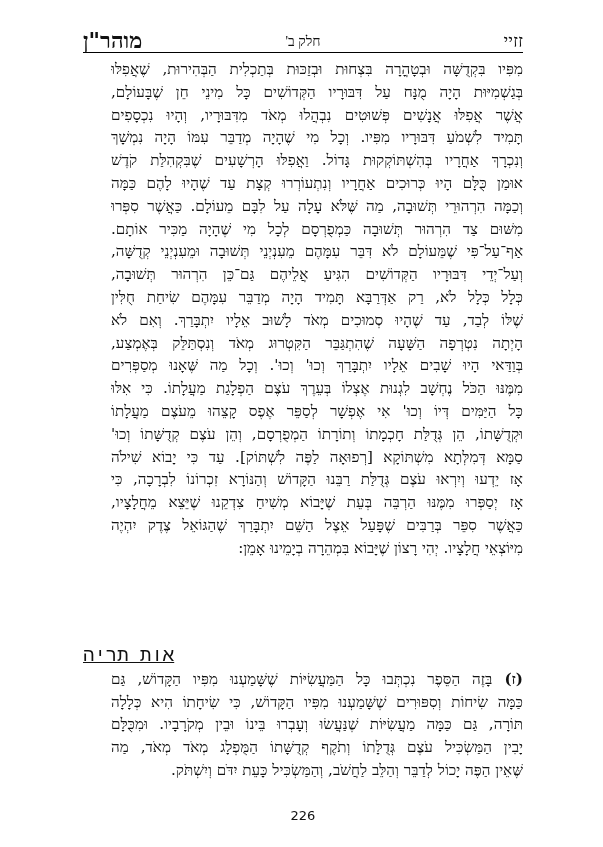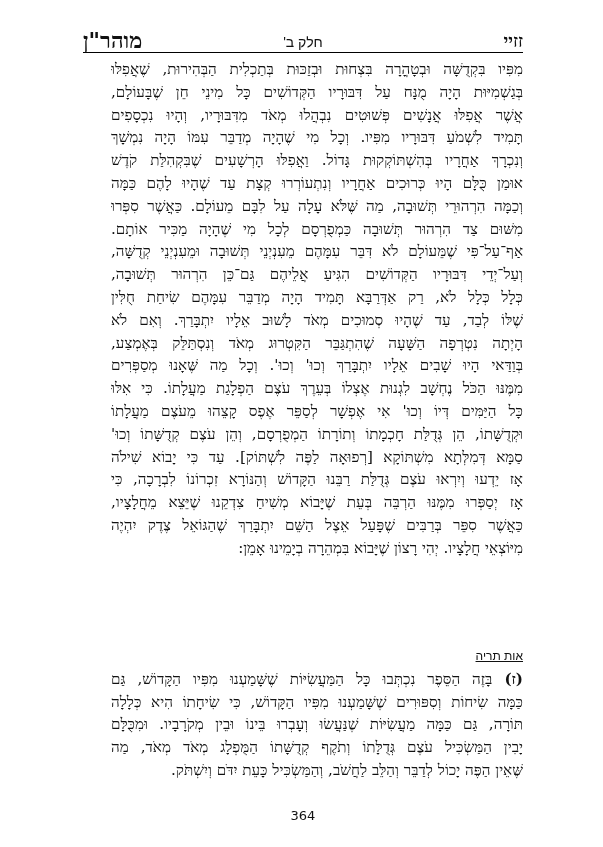--- a/index.html
+++ b/index.html
@@ -1,26 +1,26 @@
 <!DOCTYPE html>
 <html><head>
 <meta charset="utf-8">
 <style>
   html, body { margin: 0; padding: 0; background: #ffffff; }
   body { width: 603px; height: 847px; position: relative; overflow: hidden; font-family: "DejaVu Serif", serif; color: #111; }
   .page { position: absolute; left: 83px; top: 0; width: 440px; height: 847px; }
   .header { position: absolute; top: 30px; left: 0; width: 440px; height: 22px; border-bottom: 1.5px solid #000; direction: rtl; }
-  .hdr-right { position: absolute; right: 0; top: 0; font-family: "DejaVu Serif", serif; font-weight: bold; font-size: 18px; line-height: 22px; }
-  .hdr-center { position: absolute; left: 50%; transform: translateX(-50%); top: 2px; font-family: Liberation Sans, sans-serif; font-size: 14px; line-height: 20px; }
+  .hdr-right { position: absolute; right: 0; top: 0; font-family: "DejaVu Serif", serif; font-weight: normal; font-size: 18px; line-height: 22px; }
+  .hdr-center { position: absolute; left: 50%; transform: translateX(-50%); top: 2px; font-family: Liberation Serif, serif; font-size: 14px; line-height: 20px; }
   .hdr-left { position: absolute; left: 0; top: -3px; font-family: "DejaVu Serif", serif; font-weight: bold; font-size: 22px; line-height: 26px; }
   .body-text { position: absolute; top: 58px; left: 0; width: 440px; direction: rtl; font-family: "DejaVu Serif", serif; font-size: 15.2px; line-height: 22.8px; }
   .line { display: block; white-space: nowrap; text-align: justify; text-align-last: justify; overflow: hidden; height: 22.8px; margin-left: 28px; }
   .line.last { text-align-last: right; }
   .section { position: absolute; top: 645px; left: 0; width: 440px; direction: rtl; font-family: "DejaVu Serif", serif; font-size: 15.2px; line-height: 22.8px; }
-  .section-title { display: block; text-align: right; text-decoration: underline; font-family: Liberation Sans, sans-serif; font-size: 12px; }
+  .section-title { display: block; text-align: left; text-decoration: underline; font-family: Liberation Mono, monospace; font-size: 19px; }
   .para-num { font-weight: bold; }
   .page-number { position: absolute; top: 808px; left: 0; width: 440px; text-align: center; font-family: "DejaVu Sans", sans-serif; font-size: 13px; }
 </style>
 </head>
 <body>
 
 <div class="page">
   <div class="header">
     <span class="hdr-right">זזיי</span>
     <span class="hdr-center">חלק ב'</span>
@@ -54,14 +54,14 @@
 
   <div class="section">
     <span class="section-title">אות תריה</span>
     <span class="line"><span class="para-num">(ז)</span> <span>בָּזֶה הַסֵּפֶר נִכְתְּבוּ כָּל הַמַּעֲשִׂיּוֹת שֶׁשָּׁמַעְנוּ מִפִּיו הַקָּדוֹשׁ, גַּם</span></span>
     <span class="line">כַּמָּה שִׂיחוֹת וְסִפּוּרִים שֶׁשָּׁמַעְנוּ מִפִּיו הַקָּדוֹשׁ, כִּי שִׂיחָתוֹ הִיא כְּלָלָה</span>
     <span class="line">תּוֹרָה, גַּם כַּמָּה מַעֲשִׂיּוֹת שֶׁנַּעֲשׂוּ וְעָבְרוּ בֵּינוֹ וּבֵין מְקֹרָבָיו. וּמִכֻּלָּם</span>
     <span class="line">יָבִין הַמַּשְׂכִּיל עֹצֶם גְּדֻלָּתוֹ וְתֹקֶף קְדֻשָּׁתוֹ הַמֻּפְלָג מְאֹד מְאֹד, מַה</span>
     <span class="line last">שֶּׁאֵין הַפֶּה יָכוֹל לְדַבֵּר וְהַלֵּב לַחֲשֹׁב, וְהַמַּשְׂכִּיל כָּעֵת יִדֹּם וְיִשְׁתֹּק.</span>
   </div>
 
-  <div class="page-number">364</div>
+  <div class="page-number">226</div>
 </div>
 
 </body></html>

